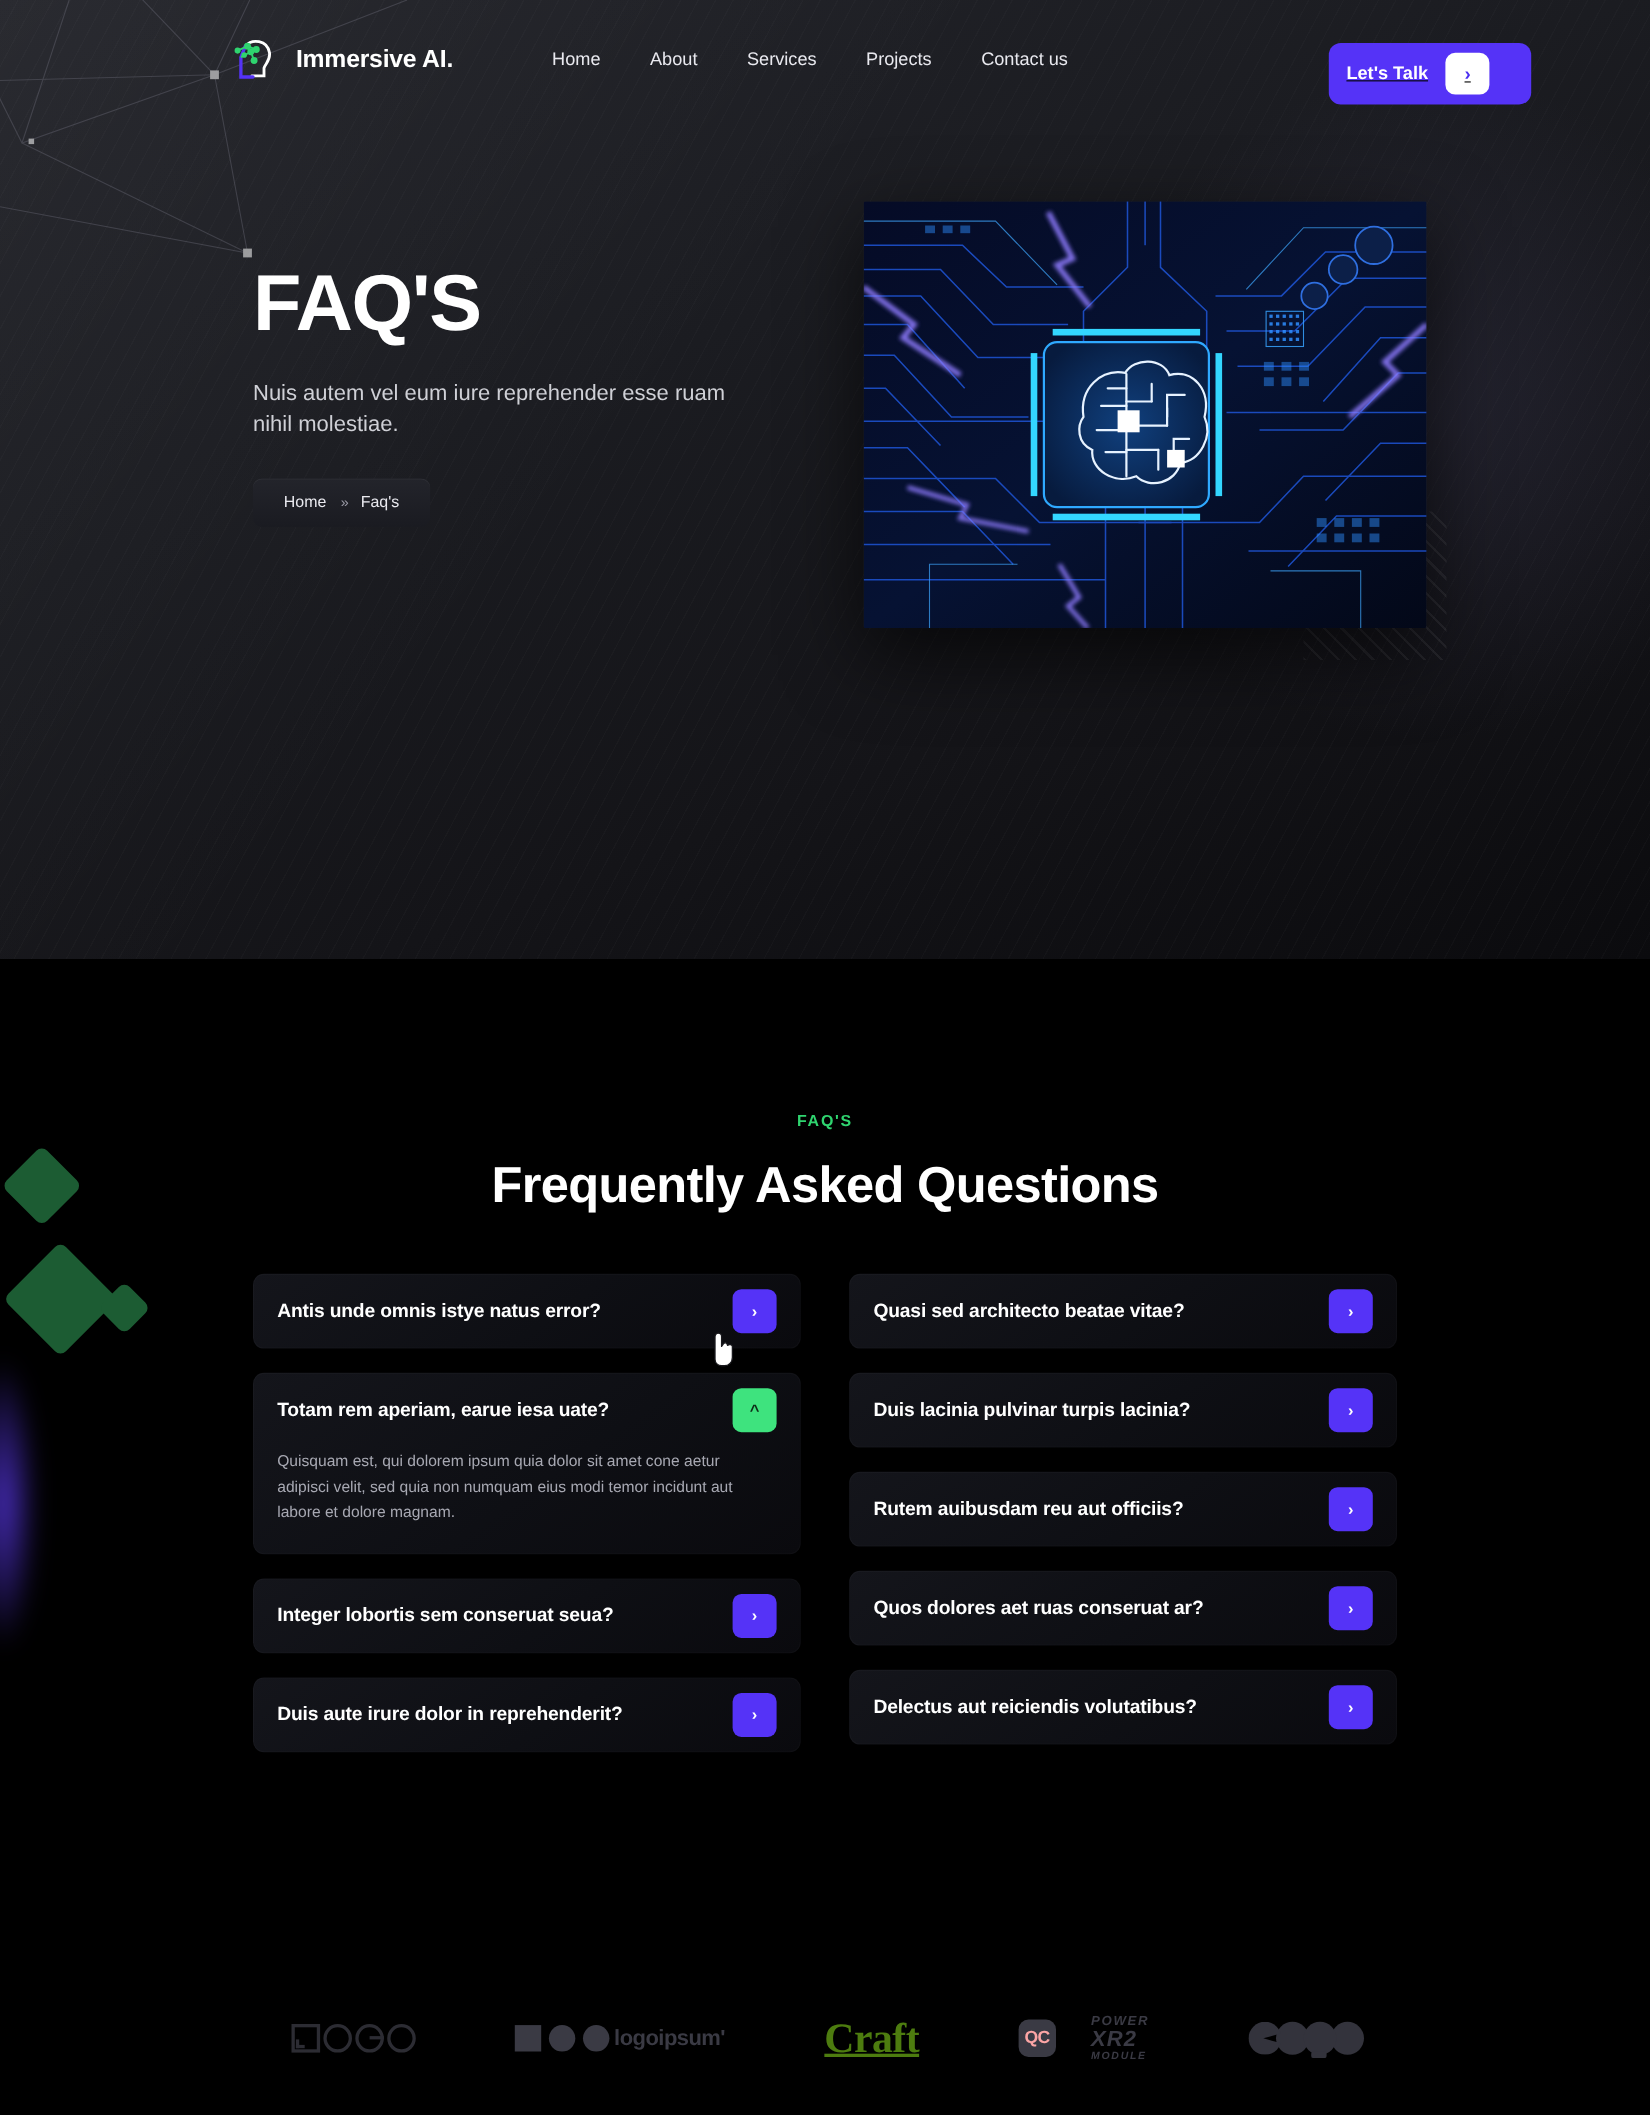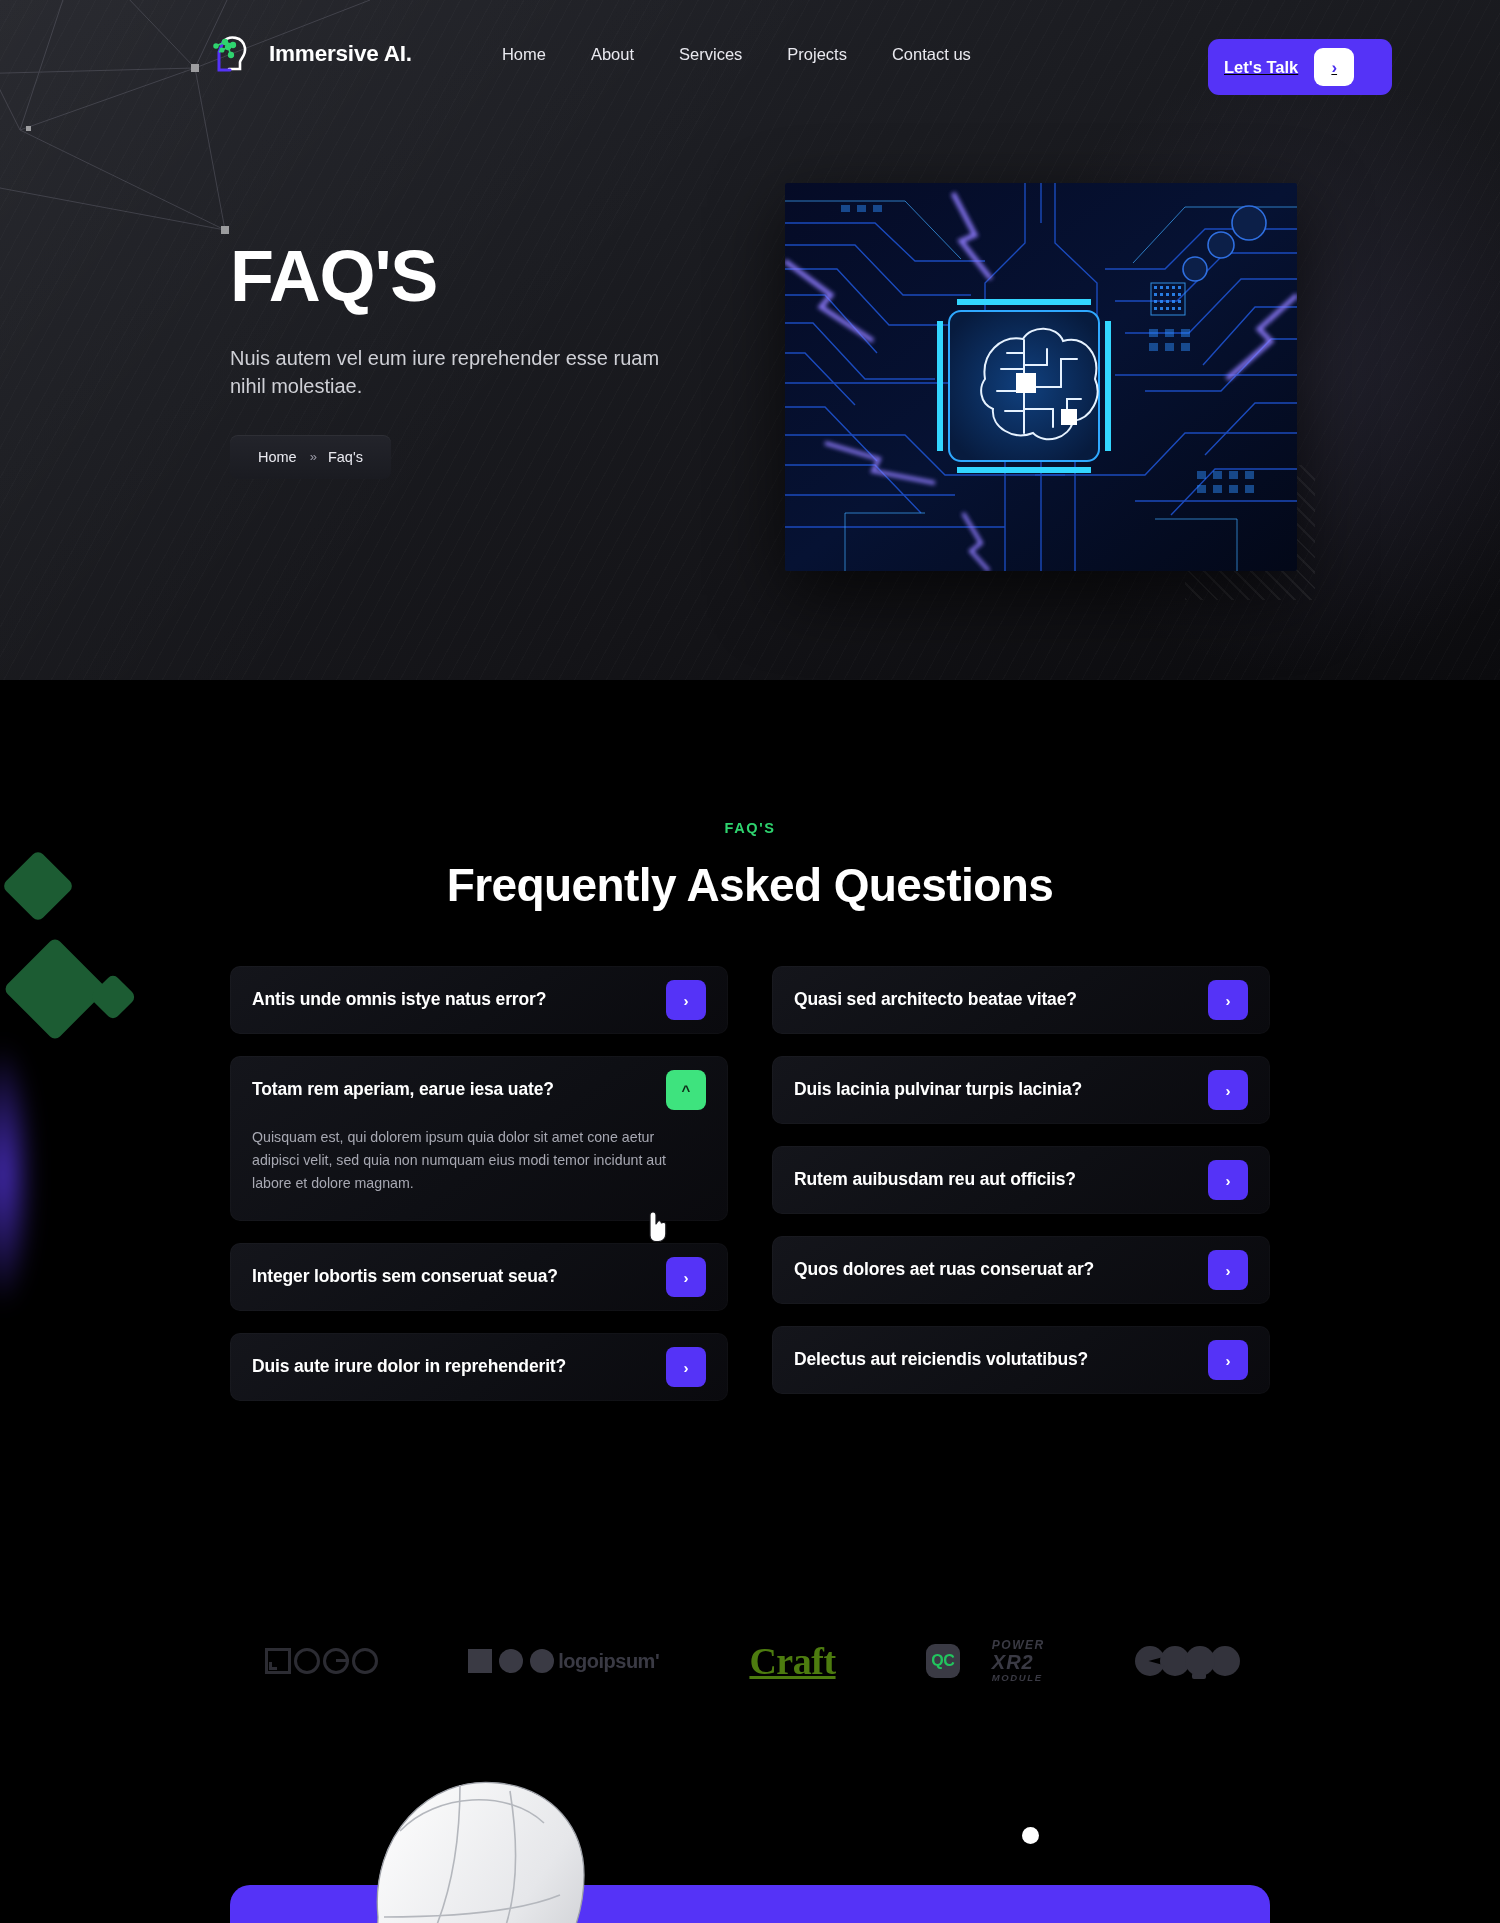--- a/index.html
+++ b/index.html
@@ -7,21 +7,21 @@
   html, body {
     width:1500px; height:1923px;
     background:#000000;
     font-family:"Liberation Sans", sans-serif;
     overflow:hidden;
   }
   #page { position:relative; width:1500px; height:1923px; background:#000; }
 
   
   .hero {
-    position:relative; width:1500px; height:680px;
+    position:relative; width:1500px; height:872px;
     background:
       linear-gradient(130deg, rgba(255,255,255,0.030) 0%, rgba(255,255,255,0.000) 42%),
       linear-gradient(160deg, #23242a 0%, #1b1c21 38%, #141418 70%, #0b0b0e 100%);
     overflow:hidden;
   }
   .hero-net { position:absolute; left:-40px; top:-60px; width:420px; height:320px; opacity:.55; }
   .hero-diag {
     position:absolute; inset:0;
     background:repeating-linear-gradient(118deg, rgba(255,255,255,0.018) 0px, rgba(255,255,255,0.018) 1px, rgba(255,255,255,0) 1px, rgba(255,255,255,0) 14px);
     pointer-events:none;
@@ -162,21 +162,21 @@
   .lg-c { width:26px; height:26px; border:3.5px solid #2c2c33; border-radius:50%; position:relative; }
   .lg-c:after { content:""; position:absolute; left:10px; top:8px; width:13px; height:3px; background:#2c2c33; }
   .logo-2 { flex-direction:row; align-items:center; gap:4px; }
   .logo-2 .row { display:flex; gap:7px; align-items:center; }
   .logo-2 .b1 { width:24px; height:24px; background:#3a3a44; }
   .logo-2 .b2, .logo-2 .b3 { width:24px; height:24px; background:#3a3a44; border-radius:50%; }
   .logo-2 .txt { color:#3a3a44; font-size:20px; font-weight:700; letter-spacing:-.5px; }
   .logo-3 { color:#4d7c0f; font-family:"Liberation Serif", serif; font-size:38px; font-weight:700; letter-spacing:-.5px;text-decoration:underline; }
   .logo-4 { display:flex; align-items:center; gap:8px; }
   .logo-4 .qc {
-    width:34px; height:34px; border-radius:9px; background:#3a3a44; color:#22c55e;
+    width:34px; height:34px; border-radius:9px; background:#3a3a44; color:#fca5a5;
     display:flex; align-items:center; justify-content:center;
     font-size:16px; font-weight:700; letter-spacing:-.5px;
   }
   .logo-4 .xr { display:flex; flex-direction:column; align-items:flex-start; line-height:1; color:#3a3a44;margin-left:24px; }
   .logo-4 .xr .t1 { font-size:12px; font-weight:700; letter-spacing:1.5px; }
   .logo-4 .xr .t2 { font-size:20px; font-weight:700; letter-spacing:1px; margin:1px 0; }
   .logo-4 .xr .t3 { font-size:9.5px; font-weight:700; letter-spacing:1.6px; }
   .logo-5 { display:flex; align-items:center; }
   .logo-5 .d { width:30px; height:30px; border-radius:50%; background:#33333c; margin-right:-5px; }
   .logo-5 .d.pac { background:#33333c; clip-path:polygon(0 0,100% 0,100% 35%,45% 50%,100% 65%,100% 100%,0 100%); }

